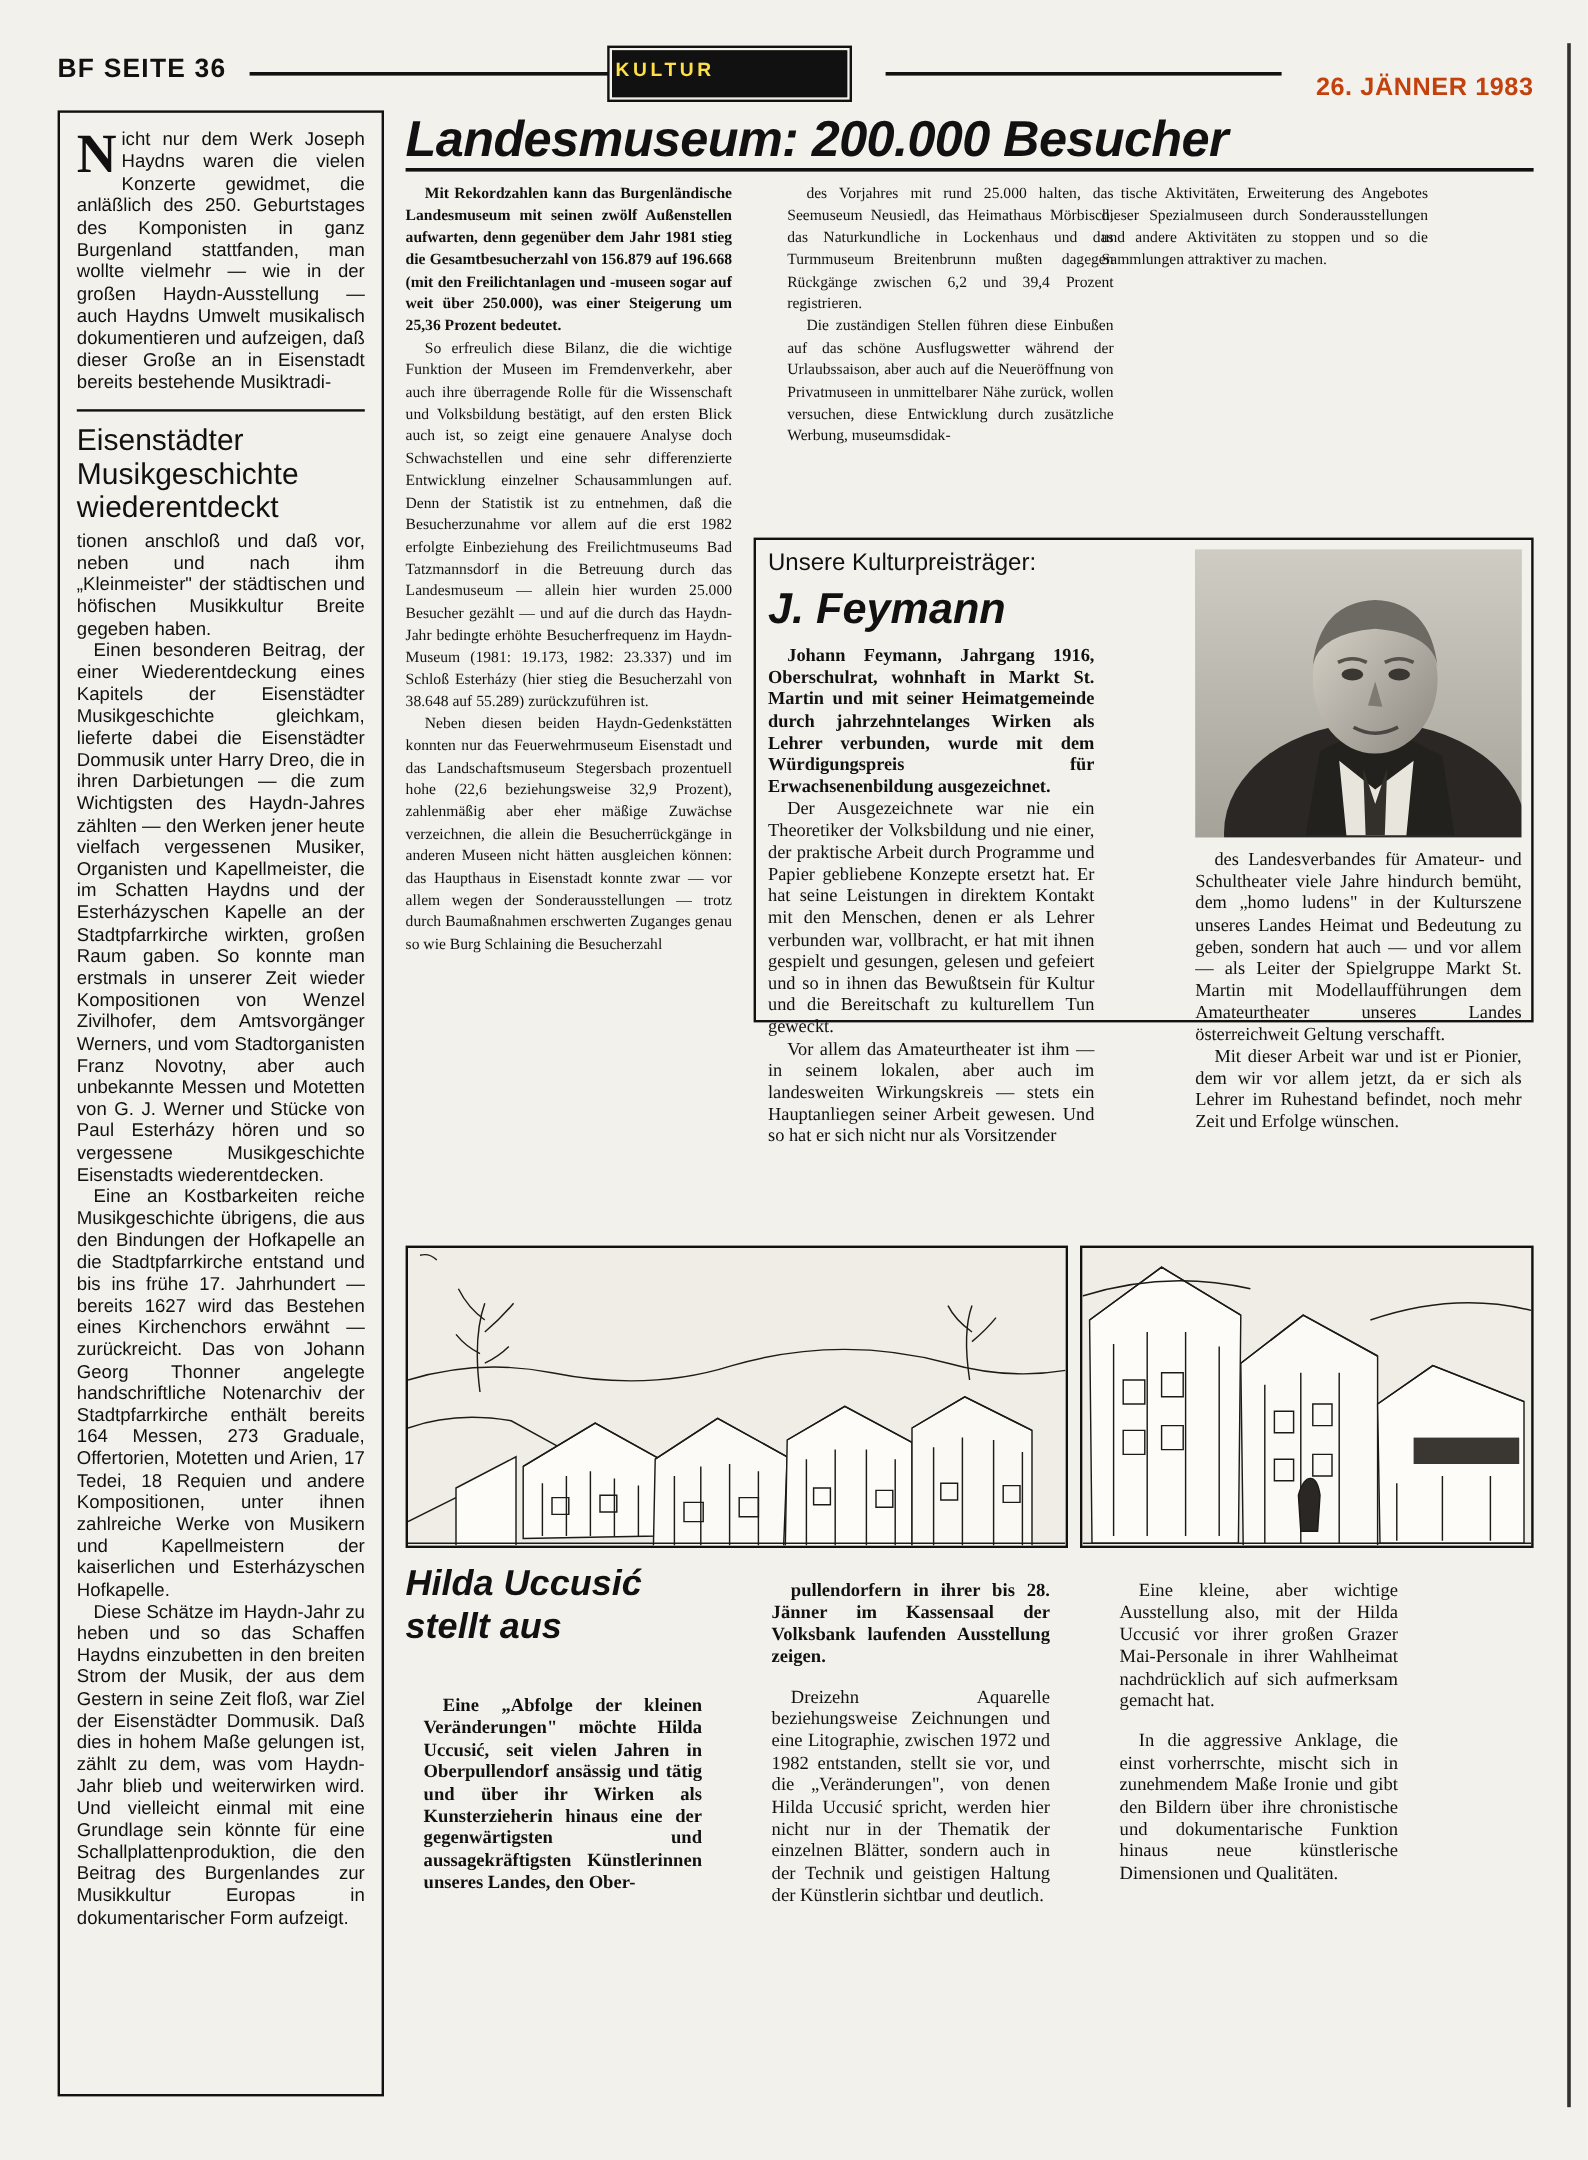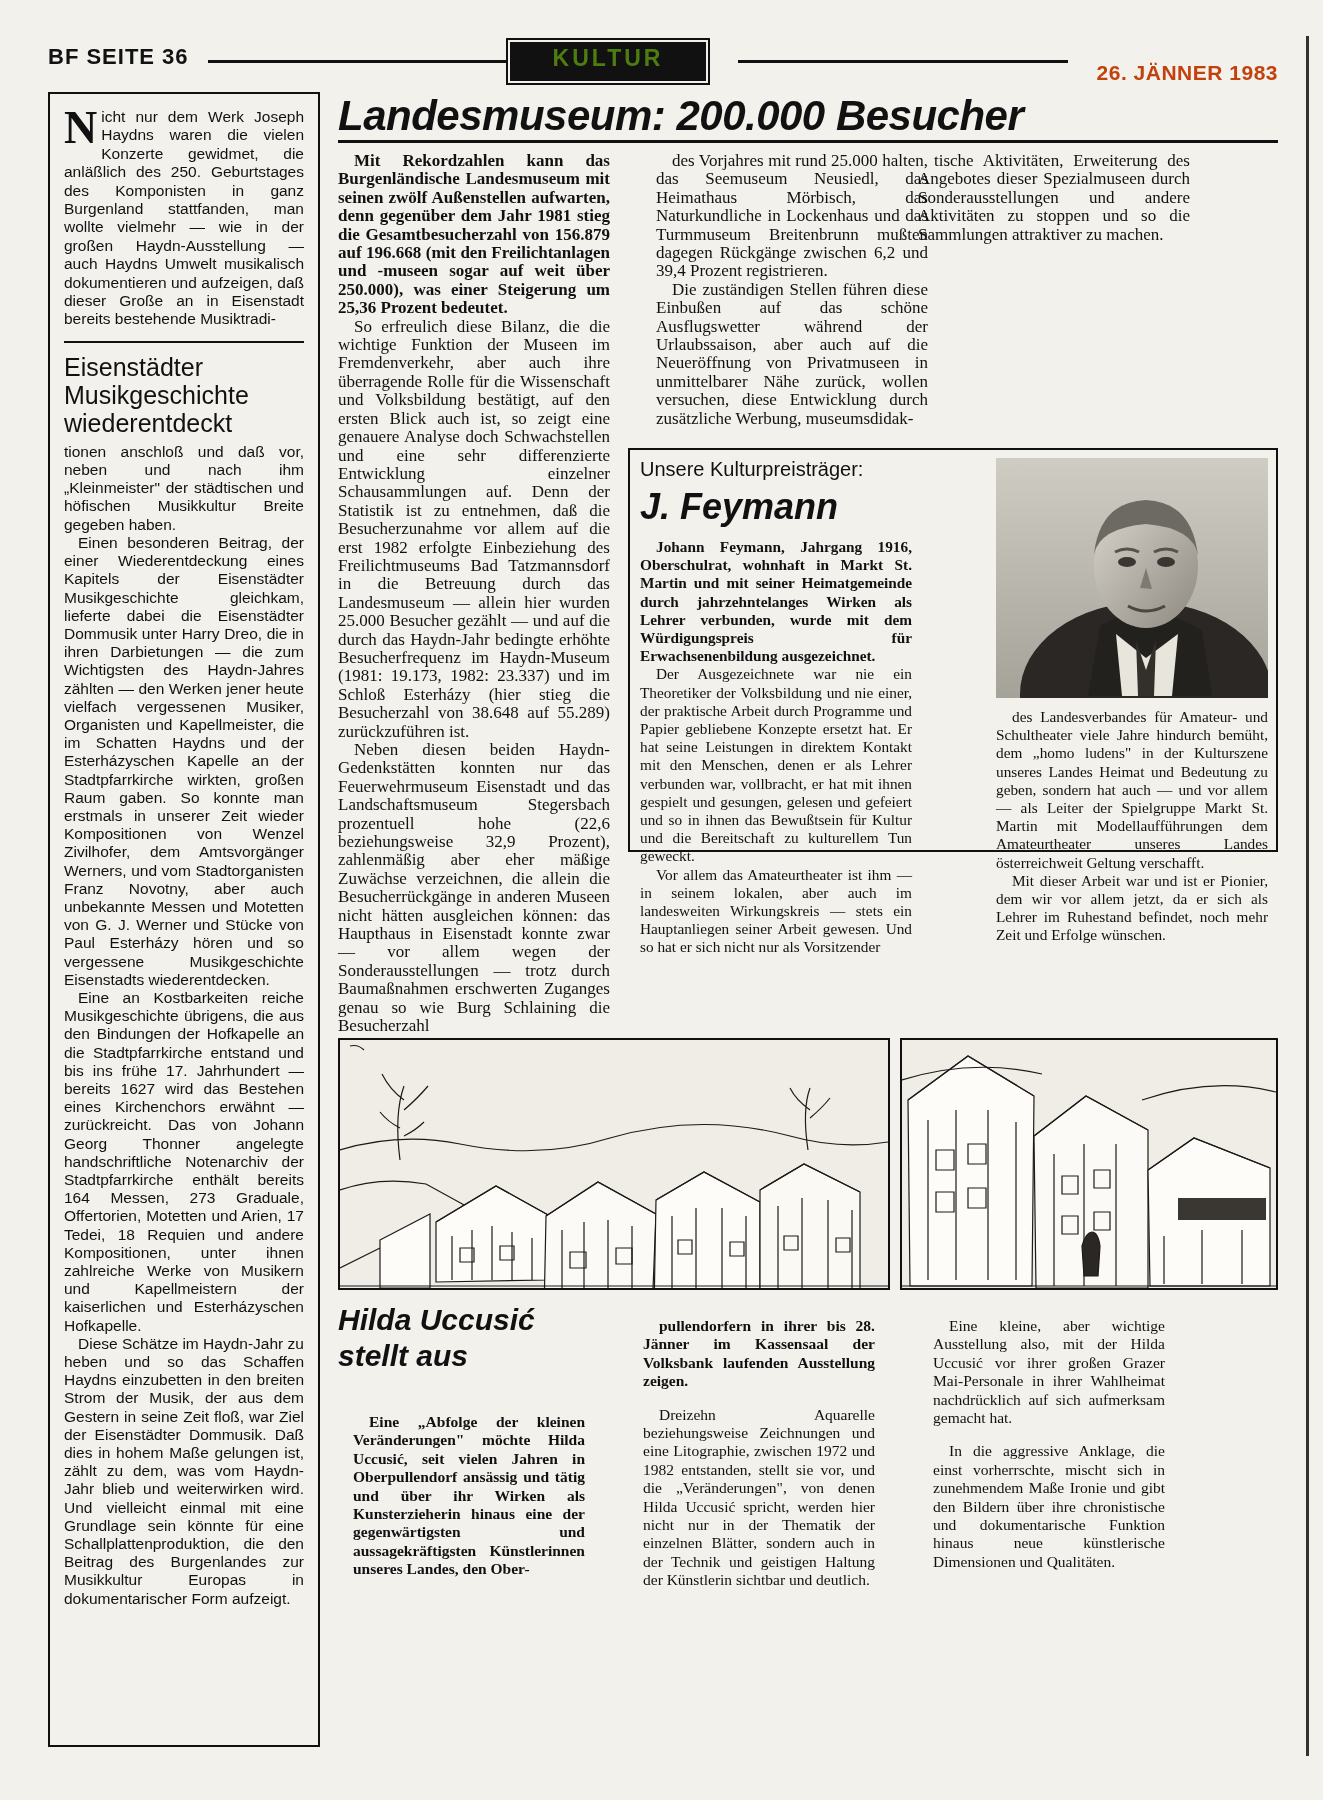--- a/index.html
+++ b/index.html
@@ -57,25 +57,24 @@
     position: absolute;
     left: 462px; top: 4px;
     width: 190px;
     height: 33px;
     background: #111;
     border: 3px solid #111;
     box-shadow: 0 0 0 2px #f3f1ec, 0 0 0 4px #111;
   }
   .mast-kultur span {
     display: block;
-    text-align: center;
-    color: #4d7c0f;
-    font-family: "Liberation Sans", sans-serif;
-    font-weight: bold;
-    font-size: 23px;
+    color: #fde047;
+    font-family: "Liberation Sans", sans-serif;
+    font-weight: bold;
+    font-size: 16px;
     letter-spacing: 3px;
     line-height: 27px;
   }
   .mast-right {
     position: absolute;
     right: 0; top: 23px;
     font-family: "Liberation Sans", sans-serif;
     font-weight: bold;
     font-size: 21px;
     letter-spacing: 0.5px;
@@ -146,21 +145,21 @@
     left: 338px; top: 140px;
     width: 940px;
     height: 3px;
     background: #111;
   }
 
   
   .col {
     position: absolute;
     font-family: "Liberation Serif", serif;
-    font-size: 17px;
+    font-size: 13px;
     line-height: 18.4px;
     text-align: justify;
     hyphens: auto;
   }
   .col p { margin: 0; text-indent: 16px; }
   .col p.bold {
     font-weight: bold;
     text-indent: 16px;
   }
   .colA { left: 338px; top: 152px; width: 272px; }

